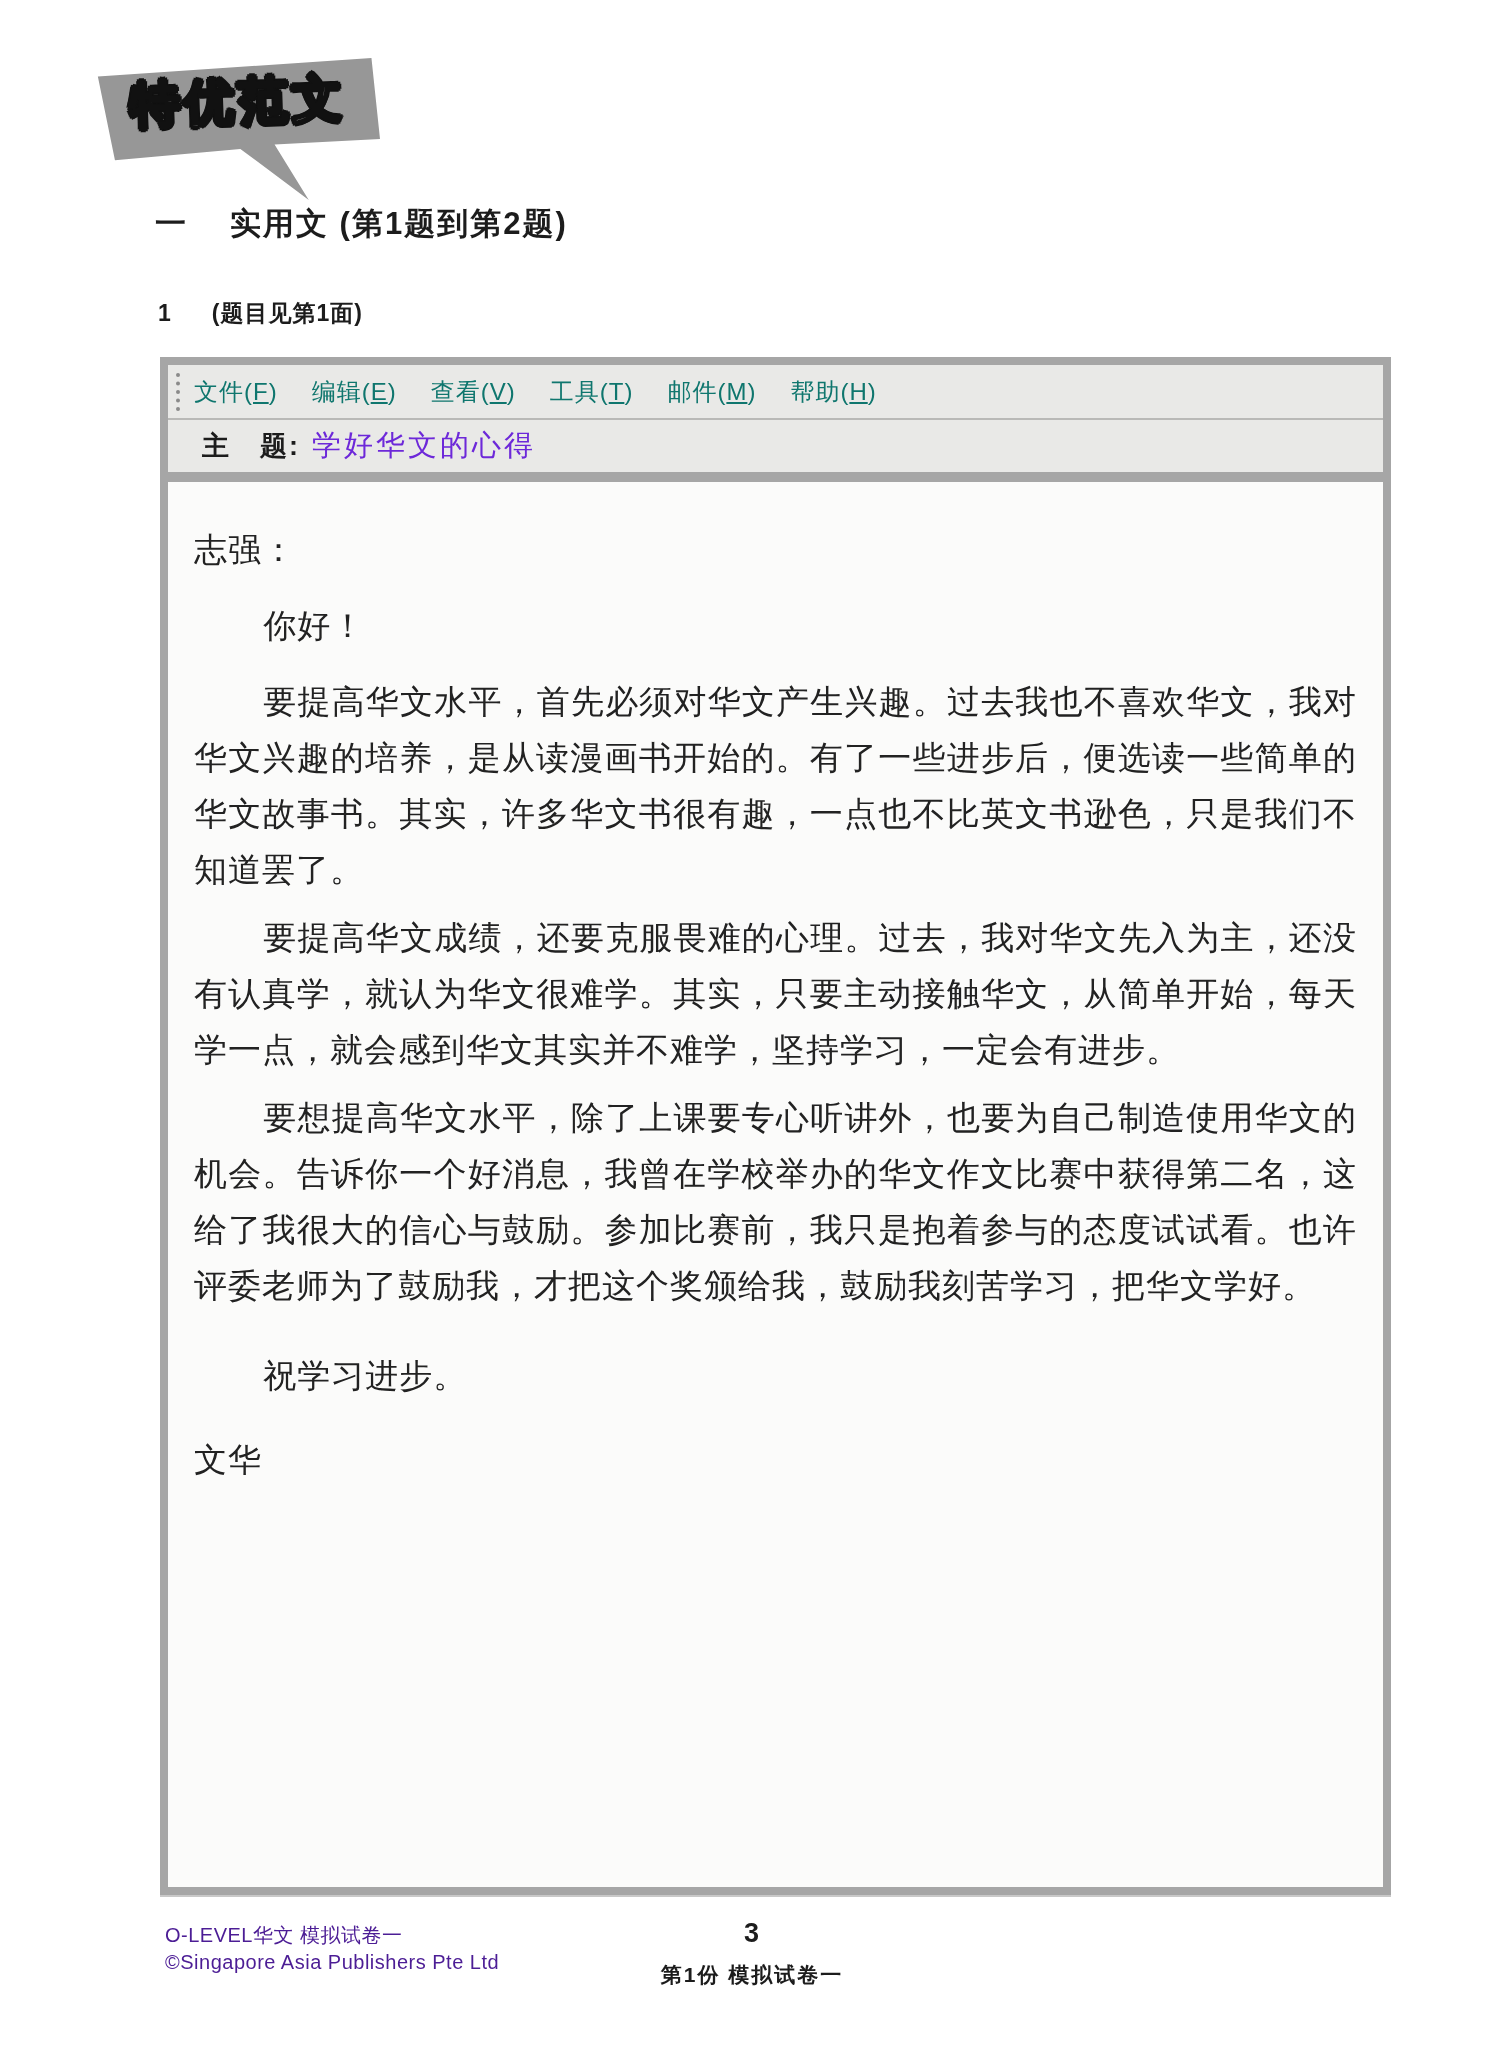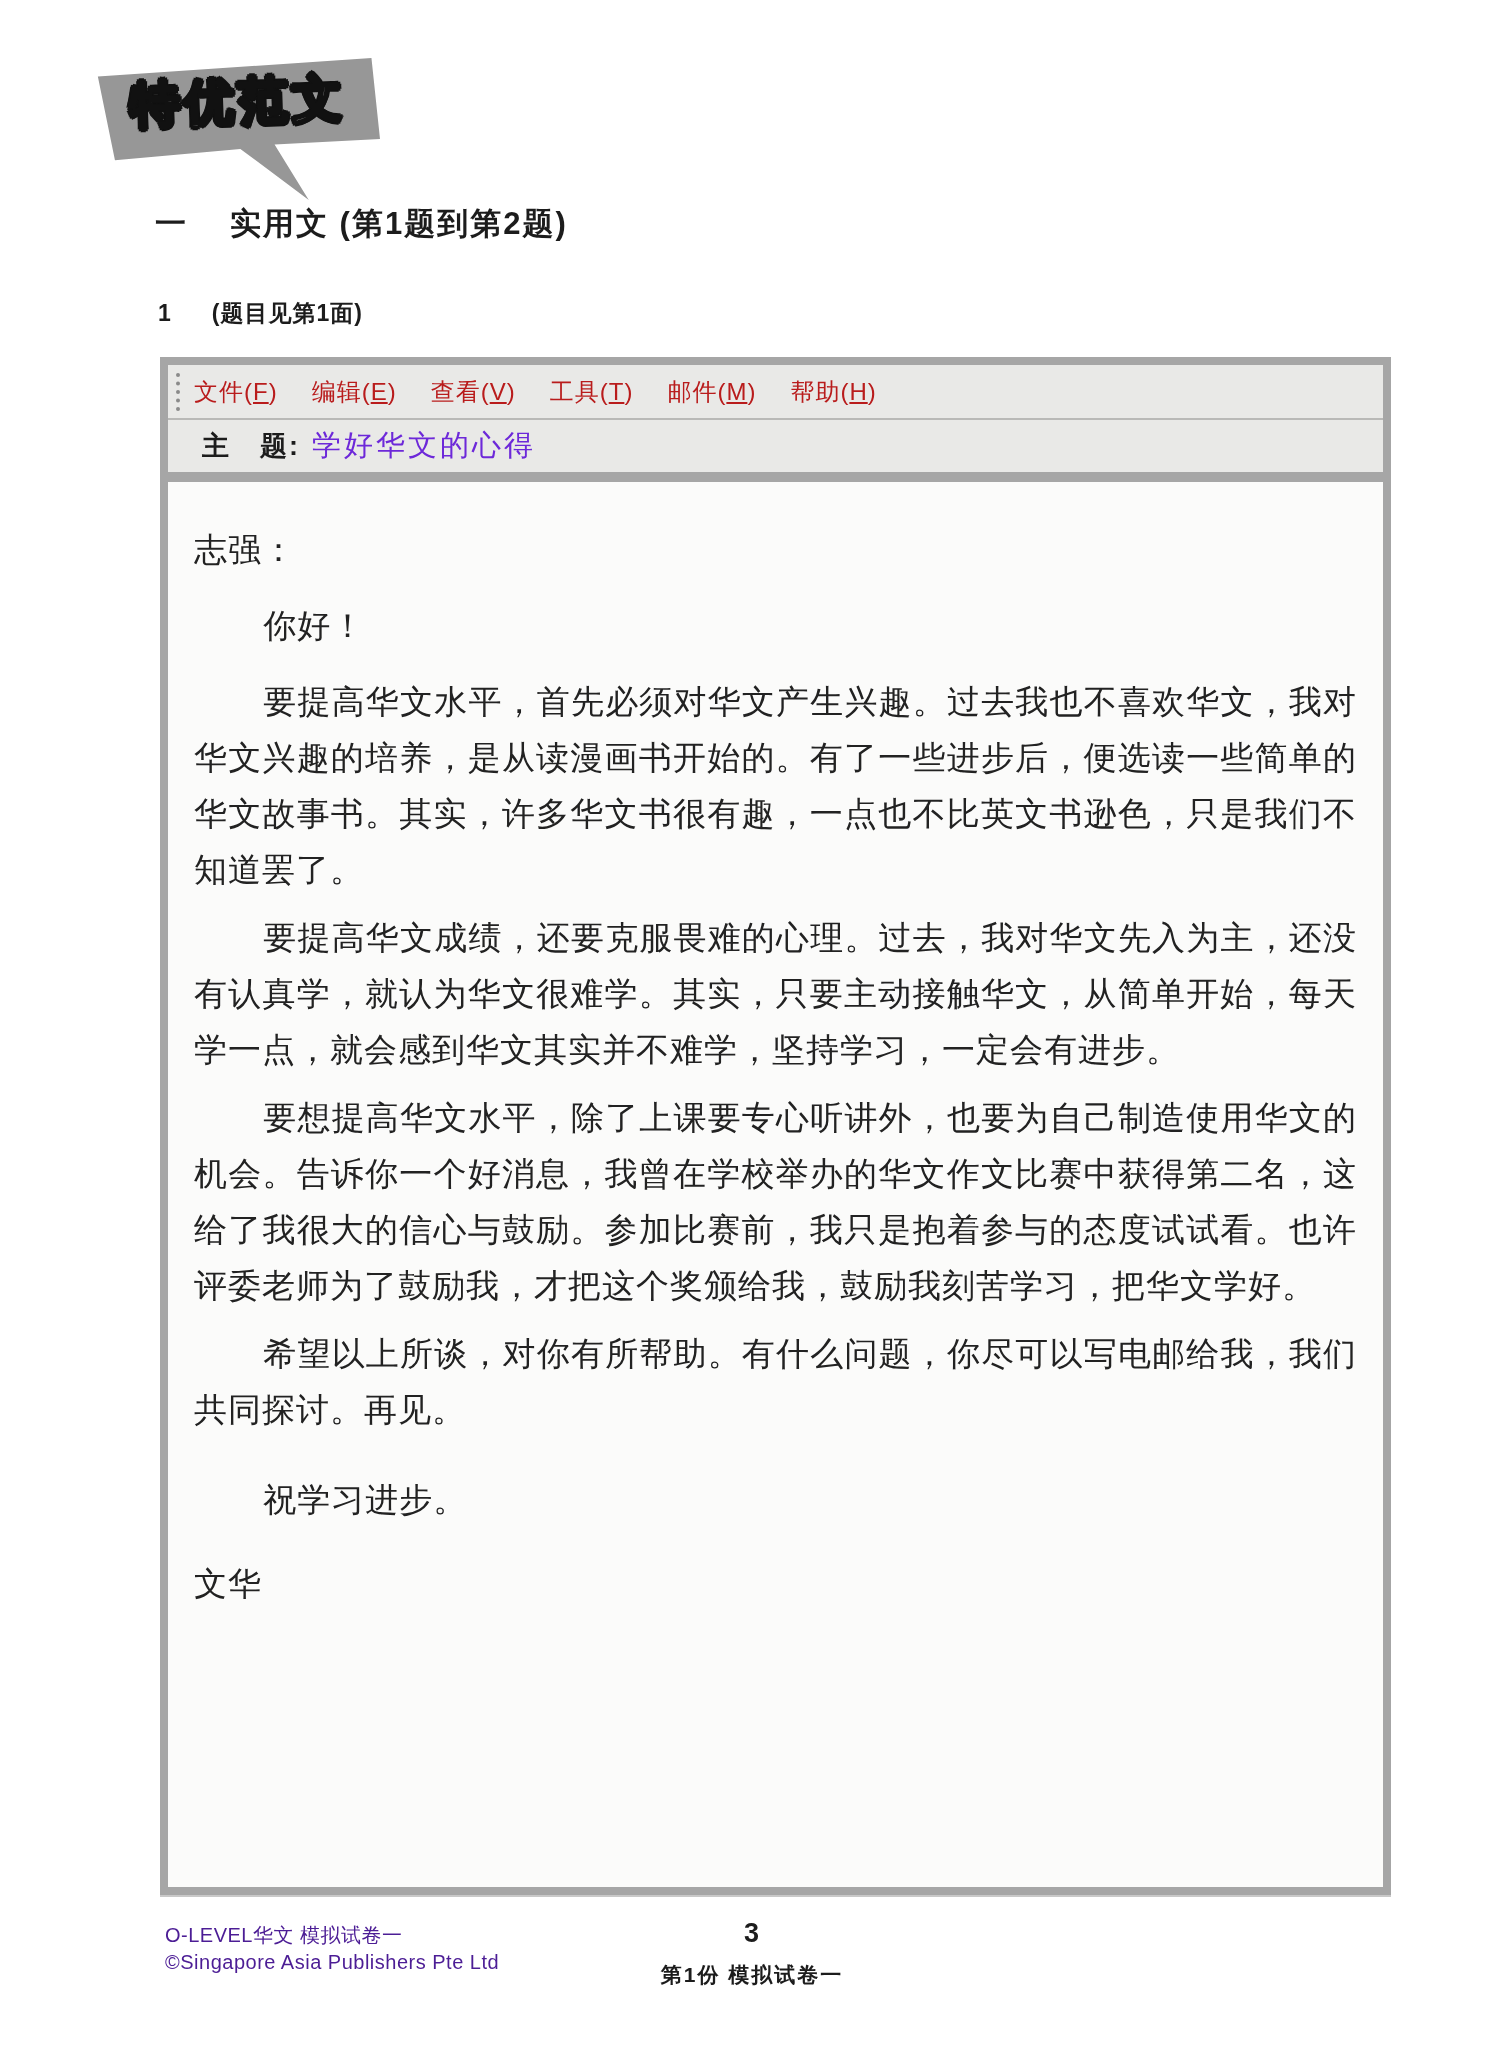--- a/index.html
+++ b/index.html
@@ -79,21 +79,21 @@
   }
   .menu-drag-handle {
     width: 0;
     height: 38px;
     border-left: 4px dotted #8a8a8a;
     margin-right: 14px;
   }
   .menu-items { display: flex; gap: 34px; }
   .menu-item {
     font-size: 24px;
-    color: #b91c1c;
+    color: #0f766e;
     letter-spacing: 1px;
     white-space: nowrap;
     cursor: default;
   }
   .menu-item u.accel { text-decoration: underline; }
 
   .subject-row {
     display: flex;
     align-items: center;
     height: 52px;
@@ -204,21 +204,20 @@
 
     <div class="window-separator"></div>
 
     <div class="email-body">
       <p class="salutation">志强：</p>
       <p class="greeting">你好！</p>
       <div>
           <p class="par">要提高华文水平，首先必须对华文产生兴趣。过去我也不喜欢华文，我对华文兴趣的培养，是从读漫画书开始的。有了一些进步后，便选读一些简单的华文故事书。其实，许多华文书很有趣，一点也不比英文书逊色，只是我们不知道罢了。</p>
           <p class="par">要提高华文成绩，还要克服畏难的心理。过去，我对华文先入为主，还没有认真学，就认为华文很难学。其实，只要主动接触华文，从简单开始，每天学一点，就会感到华文其实并不难学，坚持学习，一定会有进步。</p>
           <p class="par">要想提高华文水平，除了上课要专心听讲外，也要为自己制造使用华文的机会。告诉你一个好消息，我曾在学校举办的华文作文比赛中获得第二名，这给了我很大的信心与鼓励。参加比赛前，我只是抱着参与的态度试试看。也许评委老师为了鼓励我，才把这个奖颁给我，鼓励我刻苦学习，把华文学好。</p>
-          <p class="par">希望以上所谈，对你有所帮助。有什么问题，你尽可以写电邮给我，我们共同探讨。再见。</p>
         </div>
       <p class="closing">祝学习进步。</p>
       <p class="signature">文华</p>
     </div>
   </div>
 
   <div class="footer-left">
     <div>O-LEVEL华文 模拟试卷一</div>
     <div>©Singapore Asia Publishers Pte Ltd</div>
   </div>

